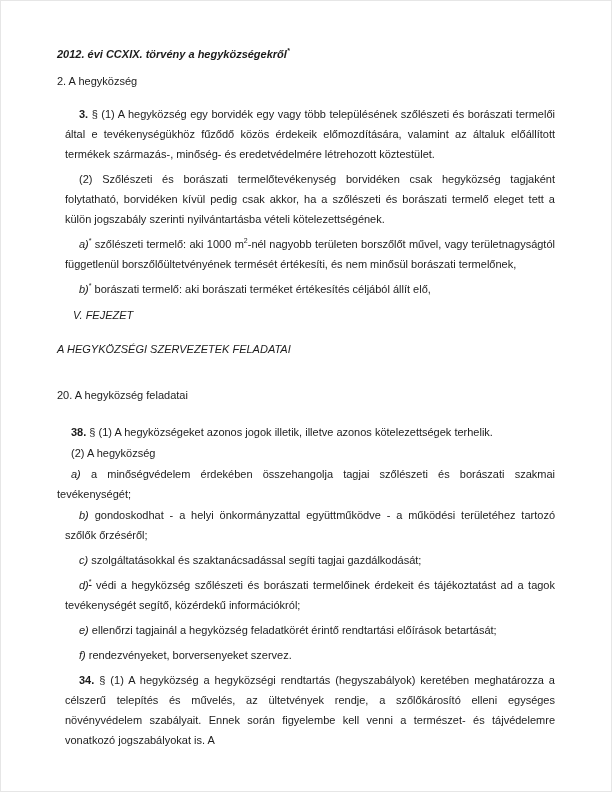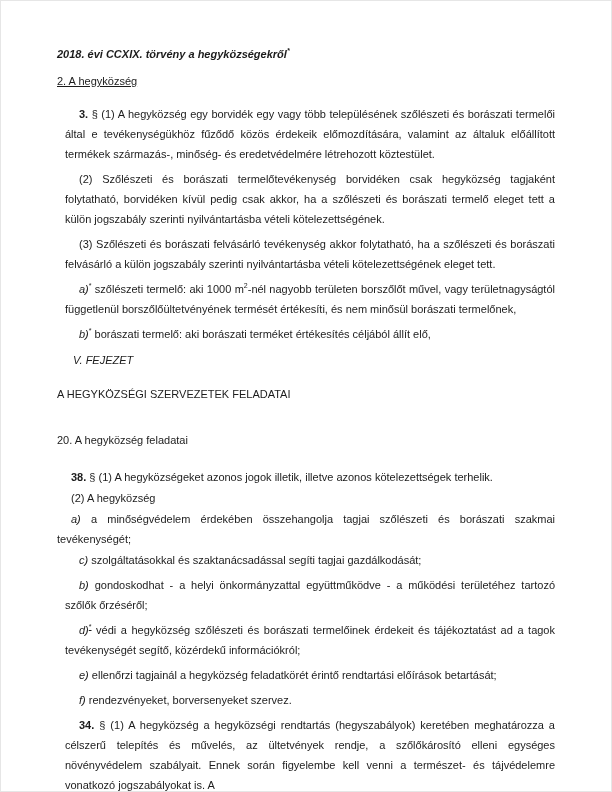--- a/index.html
+++ b/index.html
@@ -23,69 +23,68 @@
     overflow: hidden;
   }
   .blk { margin: 0; }
   .k-doc-title {
     font-weight: bold;
     font-style: italic;
     margin: 0 0 7px 0;
   }
   .k-section-heading {
     margin: 0 0 13px 0;
-    text-decoration: underline;
   }
   .k-paragraph {
     text-indent: 14px;
     text-align: justify;
     margin: 0 0 5px 8px;
   }
   .k-paragraph-tight {
     text-indent: 14px;
     text-align: justify;
     margin: 0 0 1px 0;
   }
   .k-chapter-heading {
     font-style: italic;
     margin: 6px 0 14px 16px;
   }
   .k-chapter-subheading {
+    font-style: italic;
     margin: 0 0 26px 0;
   }
   .k-numbered-heading {
     margin: 0 0 17px 0;
   }
   .run-bold { font-weight: bold; }
   .run-italic { font-style: italic; }
   sup {
     font-size: 7px;
     line-height: 0;
     vertical-align: super;
   }
   sup.sup-underline {
     text-decoration: underline;
   }
 </style>
 </head>
 <body>
 
 <div class="page">
-    <div class="blk k-doc-title"><span>2018. évi CCXIX. törvény a hegyközségekről</span><sup>*</sup></div>
+    <div class="blk k-doc-title"><span>2012. évi CCXIX. törvény a hegyközségekről</span><sup>*</sup></div>
     <div class="blk k-section-heading"><span>2. A hegyközség</span></div>
     <div class="blk k-paragraph"><span class="run-bold">3.</span><span> § (1) A hegyközség egy borvidék egy vagy több településének szőlészeti és borászati termelői által e tevékenységükhöz fűződő közös érdekeik előmozdítására, valamint az általuk előállított termékek származás-, minőség- és eredetvédelmére létrehozott köztestület.</span></div>
     <div class="blk k-paragraph"><span>(2) Szőlészeti és borászati termelőtevékenység borvidéken csak hegyközség tagjaként folytatható, borvidéken kívül pedig csak akkor, ha a szőlészeti és borászati termelő eleget tett a külön jogszabály szerinti nyilvántartásba vételi kötelezettségének.</span></div>
-    <div class="blk k-paragraph"><span>(3) Szőlészeti és borászati felvásárló tevékenység akkor folytatható, ha a szőlészeti és borászati felvásárló a külön jogszabály szerinti nyilvántartásba vételi kötelezettségének eleget tett.</span></div>
     <div class="blk k-paragraph"><span class="run-italic">a)</span><sup>*</sup><span> szőlészeti termelő: aki 1000 m</span><sup>2</sup><span>-nél nagyobb területen borszőlőt művel, vagy területnagyságtól függetlenül borszőlőültetvényének termését értékesíti, és nem minősül borászati termelőnek,</span></div>
     <div class="blk k-paragraph"><span class="run-italic">b)</span><sup>*</sup><span> borászati termelő: aki borászati terméket értékesítés céljából állít elő,</span></div>
     <div class="blk k-chapter-heading"><span>V. FEJEZET</span></div>
     <div class="blk k-chapter-subheading"><span>A HEGYKÖZSÉGI SZERVEZETEK FELADATAI</span></div>
     <div class="blk k-numbered-heading"><span>20. A hegyközség feladatai</span></div>
     <div class="blk k-paragraph-tight"><span class="run-bold">38.</span><span> § (1) A hegyközségeket azonos jogok illetik, illetve azonos kötelezettségek terhelik.</span></div>
     <div class="blk k-paragraph-tight"><span>(2) A hegyközség</span></div>
     <div class="blk k-paragraph-tight"><span class="run-italic">a)</span><span> a minőségvédelem érdekében összehangolja tagjai szőlészeti és borászati szakmai tevékenységét;</span></div>
+    <div class="blk k-paragraph"><span class="run-italic">b)</span><span> gondoskodhat - a helyi önkormányzattal együttműködve - a működési területéhez tartozó szőlők őrzéséről;</span></div>
     <div class="blk k-paragraph"><span class="run-italic">c)</span><span> szolgáltatásokkal és szaktanácsadással segíti tagjai gazdálkodását;</span></div>
-    <div class="blk k-paragraph"><span class="run-italic">b)</span><span> gondoskodhat - a helyi önkormányzattal együttműködve - a működési területéhez tartozó szőlők őrzéséről;</span></div>
     <div class="blk k-paragraph"><span class="run-italic">d)</span><sup class="sup-underline">*</sup><span> védi a hegyközség szőlészeti és borászati termelőinek érdekeit és tájékoztatást ad a tagok tevékenységét segítő, közérdekű információkról;</span></div>
     <div class="blk k-paragraph"><span class="run-italic">e)</span><span> ellenőrzi tagjainál a hegyközség feladatkörét érintő rendtartási előírások betartását;</span></div>
     <div class="blk k-paragraph"><span class="run-italic">f)</span><span> rendezvényeket, borversenyeket szervez.</span></div>
     <div class="blk k-paragraph"><span class="run-bold">34.</span><span> § (1) A hegyközség a hegyközségi rendtartás (hegyszabályok) keretében meghatározza a célszerű telepítés és művelés, az ültetvények rendje, a szőlőkárosító elleni egységes növényvédelem szabályait. Ennek során figyelembe kell venni a természet- és tájvédelemre vonatkozó jogszabályokat is. A</span></div>
   </div>
 
 </body></html>

